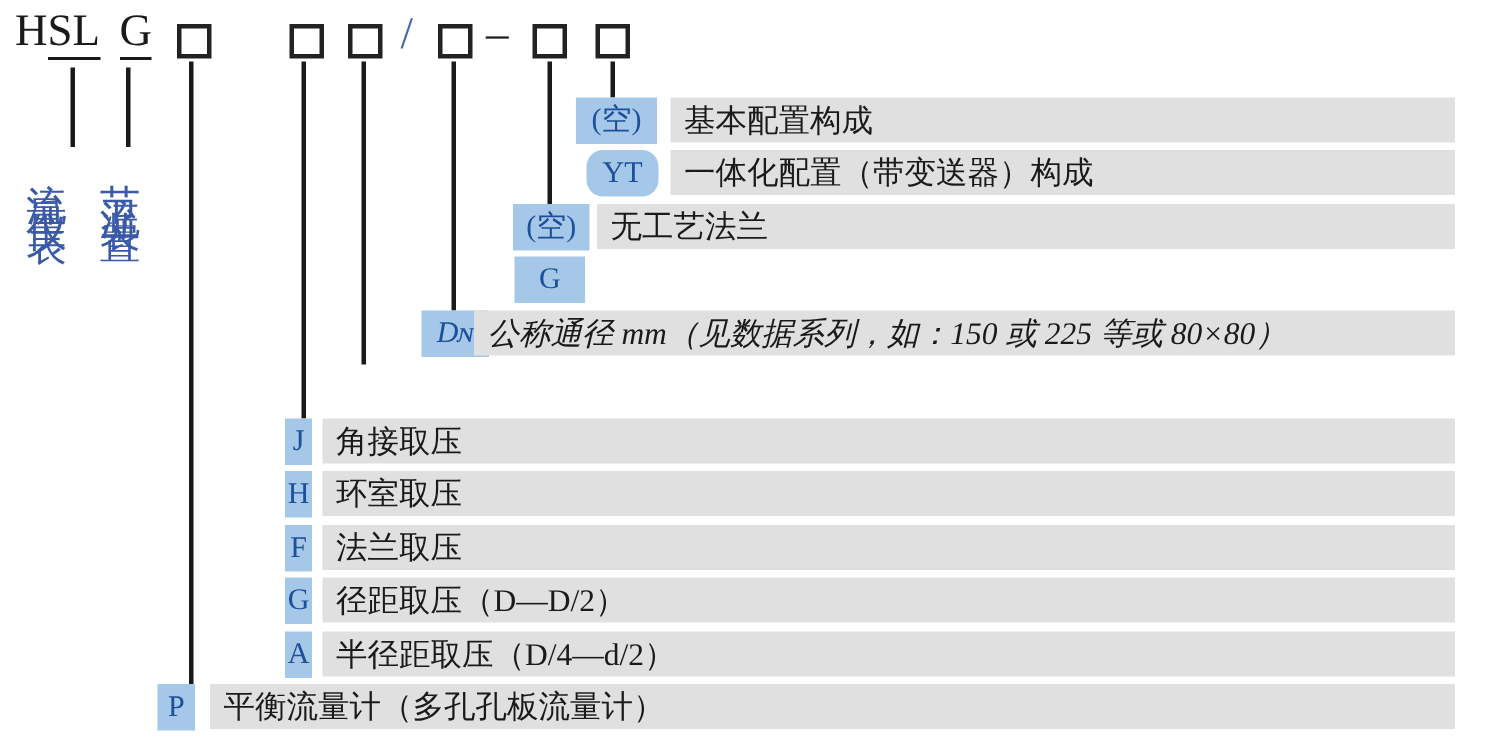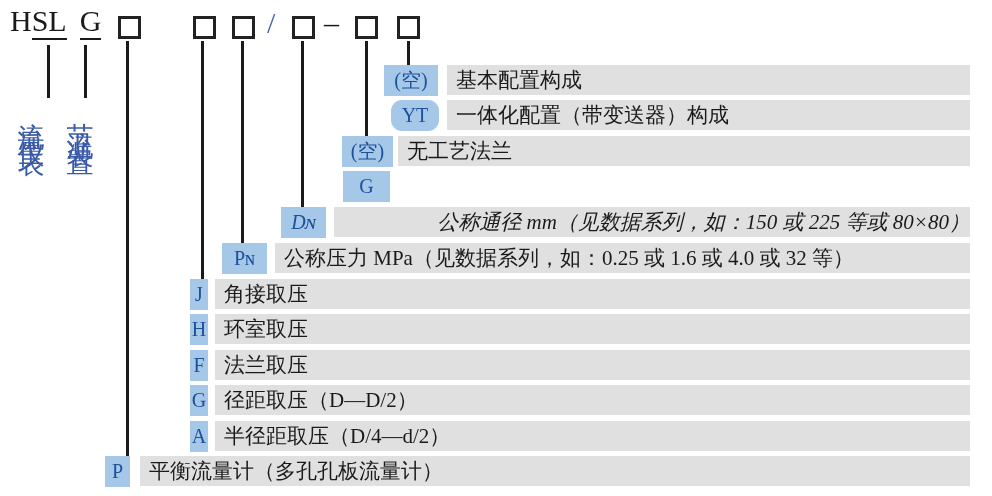--- a/index.html
+++ b/index.html
@@ -70,21 +70,21 @@
   .desc{
     display:block;
     padding-left:9px;
     font-size:21px;line-height:31px;
     color:#1a1a1a;white-space:nowrap;
   }
   .r1 {top:65px;}  .r1 .badge{left:384px;width:54px;} .r1 .bar{left:447px;}
   .r2 {top:100px;} .r2 .badge{left:391px;width:48px;border-radius:11px;} .r2 .bar{left:447px;}
   .r3 {top:136px;} .r3 .badge{left:342px;width:51px;} .r3 .bar{left:398px;}
   .r4 {top:171px;} .r4 .badge{left:343px;width:47px;} .r4 .bar{left:398px;}
-  .r5 {top:207px;font-style:italic;} .r5 .badge{left:281px;width:45px;} .r5 .bar{left:334px;text-align:right;}
+  .r5 {top:207px;font-style:italic;} .r5 .badge{left:281px;width:45px;} .r5 .bar{left:316px;}
   .r6 {top:243px;} .r6 .badge{left:222px;width:45px;} .r6 .bar{left:275px;}
   .r7 {top:279px;} .r8 {top:314px;} .r9 {top:350px;}
   .r10{top:385px;} .r11{top:421px;}
   .r7 .badge,.r8 .badge,.r9 .badge,.r10 .badge,.r11 .badge{left:190px;width:18px;}
   .r7 .bar,.r8 .bar,.r9 .bar,.r10 .bar,.r11 .bar{left:215px;}
   .r12{top:456px;} .r12 .badge{left:105px;width:25px;} .r12 .bar{left:140px;}
 </style>
 </head>
 <body>
 
@@ -135,26 +135,20 @@
   </div>
   <div class="row r4">
     <span class="badge">G</span>
   </div>
   <div class="row r5">
     <span class="badge">Dɴ</span>
     <div class="bar">
         <span class="desc">公称通径 mm（见数据系列，如：150 或 225 等或 80×80）</span>
       </div>
   </div>
-  <div class="row r6">
-    <span class="badge">Pɴ</span>
-    <div class="bar">
-        <span class="desc">公称压力 MPa（见数据系列，如：0.25 或 1.6 或 4.0 或 32 等）</span>
-      </div>
-  </div>
   <div class="row r7">
     <span class="badge">J</span>
     <div class="bar">
         <span class="desc">角接取压</span>
       </div>
   </div>
   <div class="row r8">
     <span class="badge">H</span>
     <div class="bar">
         <span class="desc">环室取压</span>

